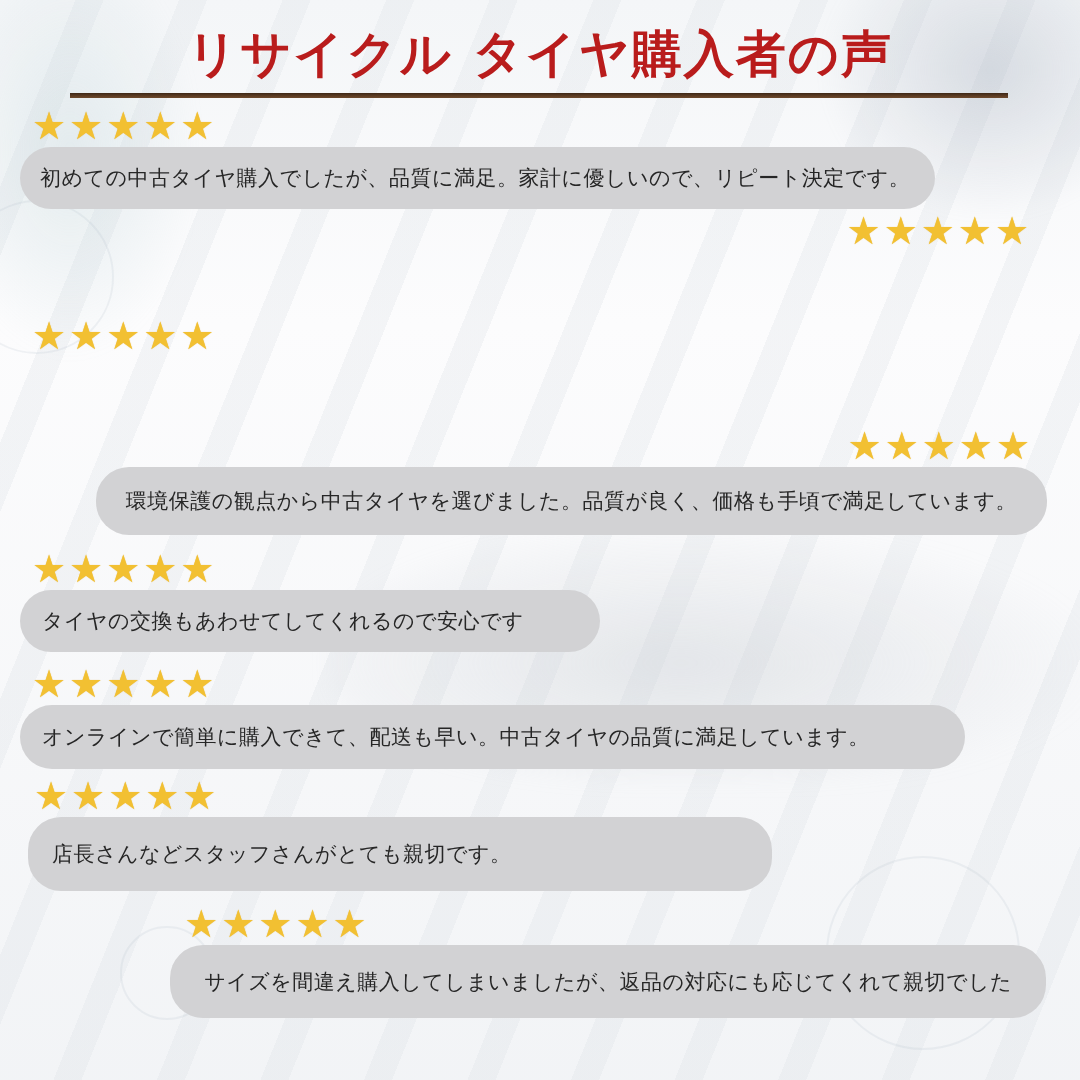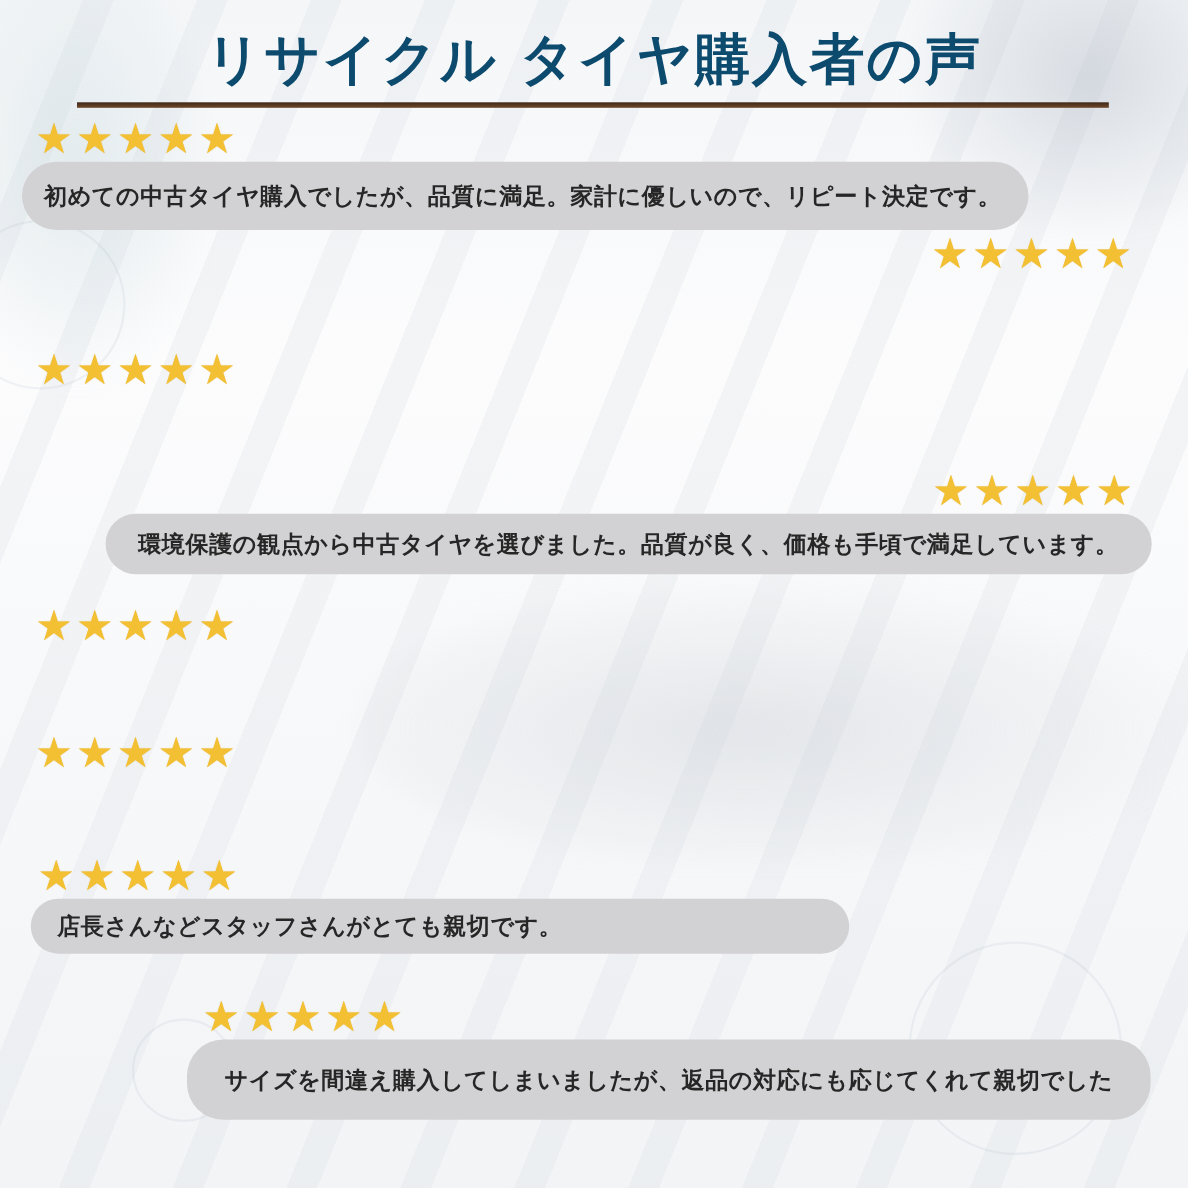--- a/index.html
+++ b/index.html
@@ -46,21 +46,21 @@
   .ring-a { left: -40px; top: 200px;  width: 150px; height: 150px; }
   .ring-b { right: 60px; bottom: 30px; width: 190px; height: 190px; }
   .ring-c { left: 120px; bottom: 60px; width: 90px;  height: 90px;  }
 
   
   .title {
     position: absolute; left: 0; top: 24px; width: 1080px;
     text-align: center;
     font-family: "DejaVu Serif", "Liberation Serif", serif;
     font-size: 50px; font-weight: 700; line-height: 1.2;
-    color: #0c4a6e; letter-spacing: 2px;
+    color: #b91c1c; letter-spacing: 2px;
   }
   .title-underline {
     position: absolute; left: 70px; top: 93px; width: 938px; height: 5px;
     background: linear-gradient(180deg, #3e2817 0%, #5d3c23 60%, #6e4a2c 100%);
   }
 
   
   .review { position: absolute; display: flex; flex-direction: column; }
   .review.align-right { align-items: flex-end; }
   .review.align-left  { align-items: flex-start; }
@@ -77,51 +77,51 @@
   }
   .bubble {
     background: #d2d2d4;
     border-radius: 33px;
     height: 62px;
     display: flex; align-items: center;
     white-space: nowrap;
     box-sizing: border-box;
   }
   .review-text {
-    font-size: 21px; font-weight: 700; color: #262626; letter-spacing: 0.5px;
+    font-size: 21px; font-weight: 400; color: #262626; letter-spacing: 0.5px;
   }
 
   
   .r1 { left: 20px;  top: 108px; }
   .r1 .stars { margin-left: 12px; }
   .r1 .bubble { min-width: 915px; padding: 0 20px; }
 
   .r2 { right: 34px; top: 213px; }
   .r2 .stars { margin-right: 14px; }
   .r2 .bubble { min-width: 662px; padding: 0 24px; }
 
   .r3 { left: 20px;  top: 318px; }
   .r3 .stars { margin-left: 12px; }
   .r3 .bubble { min-width: 915px; padding: 0 18px; }
 
   .r4 { right: 33px; top: 428px; }
   .r4 .stars { margin-right: 14px; }
-  .r4 .bubble { min-width: 840px; padding: 0 30px; height: 55px; }
+  .r4 .bubble { min-width: 840px; padding: 0 30px; height: 68px; }
 
   .r5 { left: 20px;  top: 551px; }
   .r5 .stars { margin-left: 12px; }
   .r5 .bubble { min-width: 580px; padding: 0 22px; }
 
   .r6 { left: 20px;  top: 666px; }
   .r6 .stars { margin-left: 12px; }
   .r6 .bubble { min-width: 945px; padding: 0 22px; height: 64px; }
 
   .r7 { left: 28px;  top: 778px; }
   .r7 .stars { margin-left: 6px; }
-  .r7 .bubble { min-width: 744px; padding: 14px 24px; height: 50px; }
+  .r7 .bubble { min-width: 744px; padding: 14px 24px; height: 74px; }
 
   .r8 { right: 34px; top: 906px; align-items: flex-start; }
   .r8 .stars { margin-left: 14px; }
   .r8 .bubble { min-width: 758px; padding: 0 34px; height: 73px; }
 </style>
 </head>
 <body>
 
 <div id="canvas">
 
@@ -163,26 +163,32 @@
     </div>
     <div class="bubble">
       <span class="review-text">環境保護の観点から中古タイヤを選びました。品質が良く、価格も手頃で満足しています。</span>
     </div>
   </div>
 
   <div class="review align-left r5">
     <div class="stars">
       <span class="star">★</span><span class="star">★</span><span class="star">★</span><span class="star">★</span><span class="star">★</span>
     </div>
+    <div class="bubble">
+      <span class="review-text">タイヤの交換もあわせてしてくれるので安心です</span>
+    </div>
   </div>
 
   <div class="review align-left r6">
     <div class="stars">
       <span class="star">★</span><span class="star">★</span><span class="star">★</span><span class="star">★</span><span class="star">★</span>
     </div>
+    <div class="bubble">
+      <span class="review-text">オンラインで簡単に購入できて、配送も早い。中古タイヤの品質に満足しています。</span>
+    </div>
   </div>
 
   <div class="review align-left r7">
     <div class="stars">
       <span class="star">★</span><span class="star">★</span><span class="star">★</span><span class="star">★</span><span class="star">★</span>
     </div>
     <div class="bubble">
       <span class="review-text">店長さんなどスタッフさんがとても親切です。</span>
     </div>
   </div>

